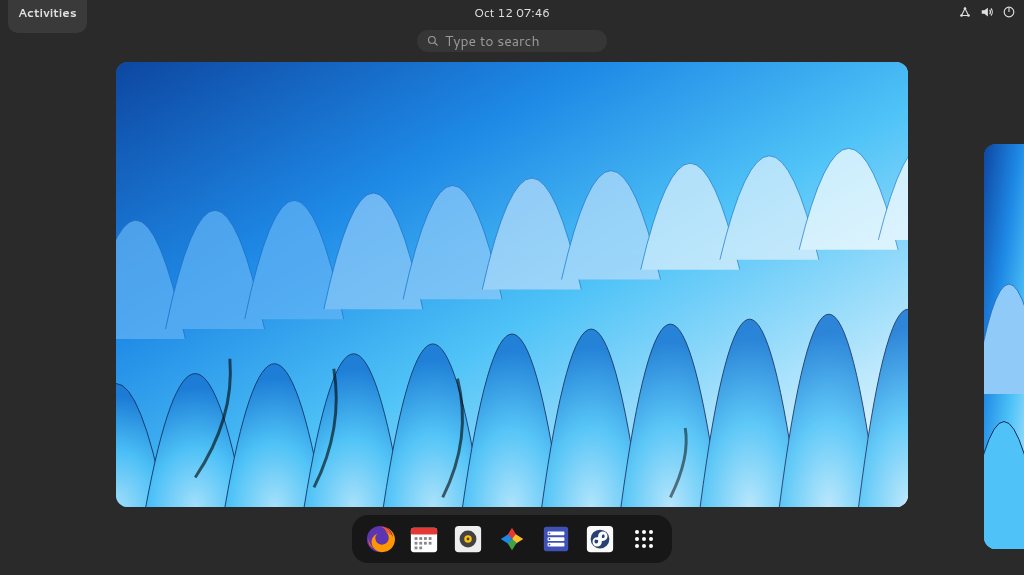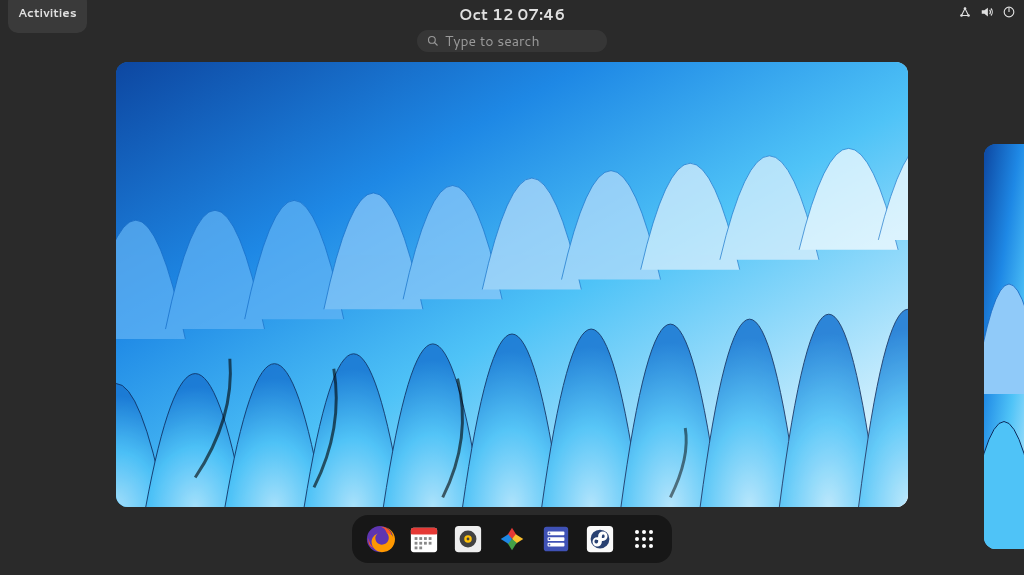--- a/index.html
+++ b/index.html
@@ -29,22 +29,22 @@
       background: rgba(255,255,255,0.08);
       border-radius: 10px;
       padding: 12px 10px;
       cursor: pointer;
       font-size: 12px;
     }
     .clock {
       position: absolute;
       left: 50%;
       transform: translateX(-50%);
-      font-size: 15px;
-      font-weight: 700;
+      font-size: 12px;
+      font-weight: 400;
       top: 4px;
     }
     .system-tray {
       display: flex;
       gap: 8px;
       align-items: center;
     }
     .tray-icon {
       width: 14px;
       height: 14px;

